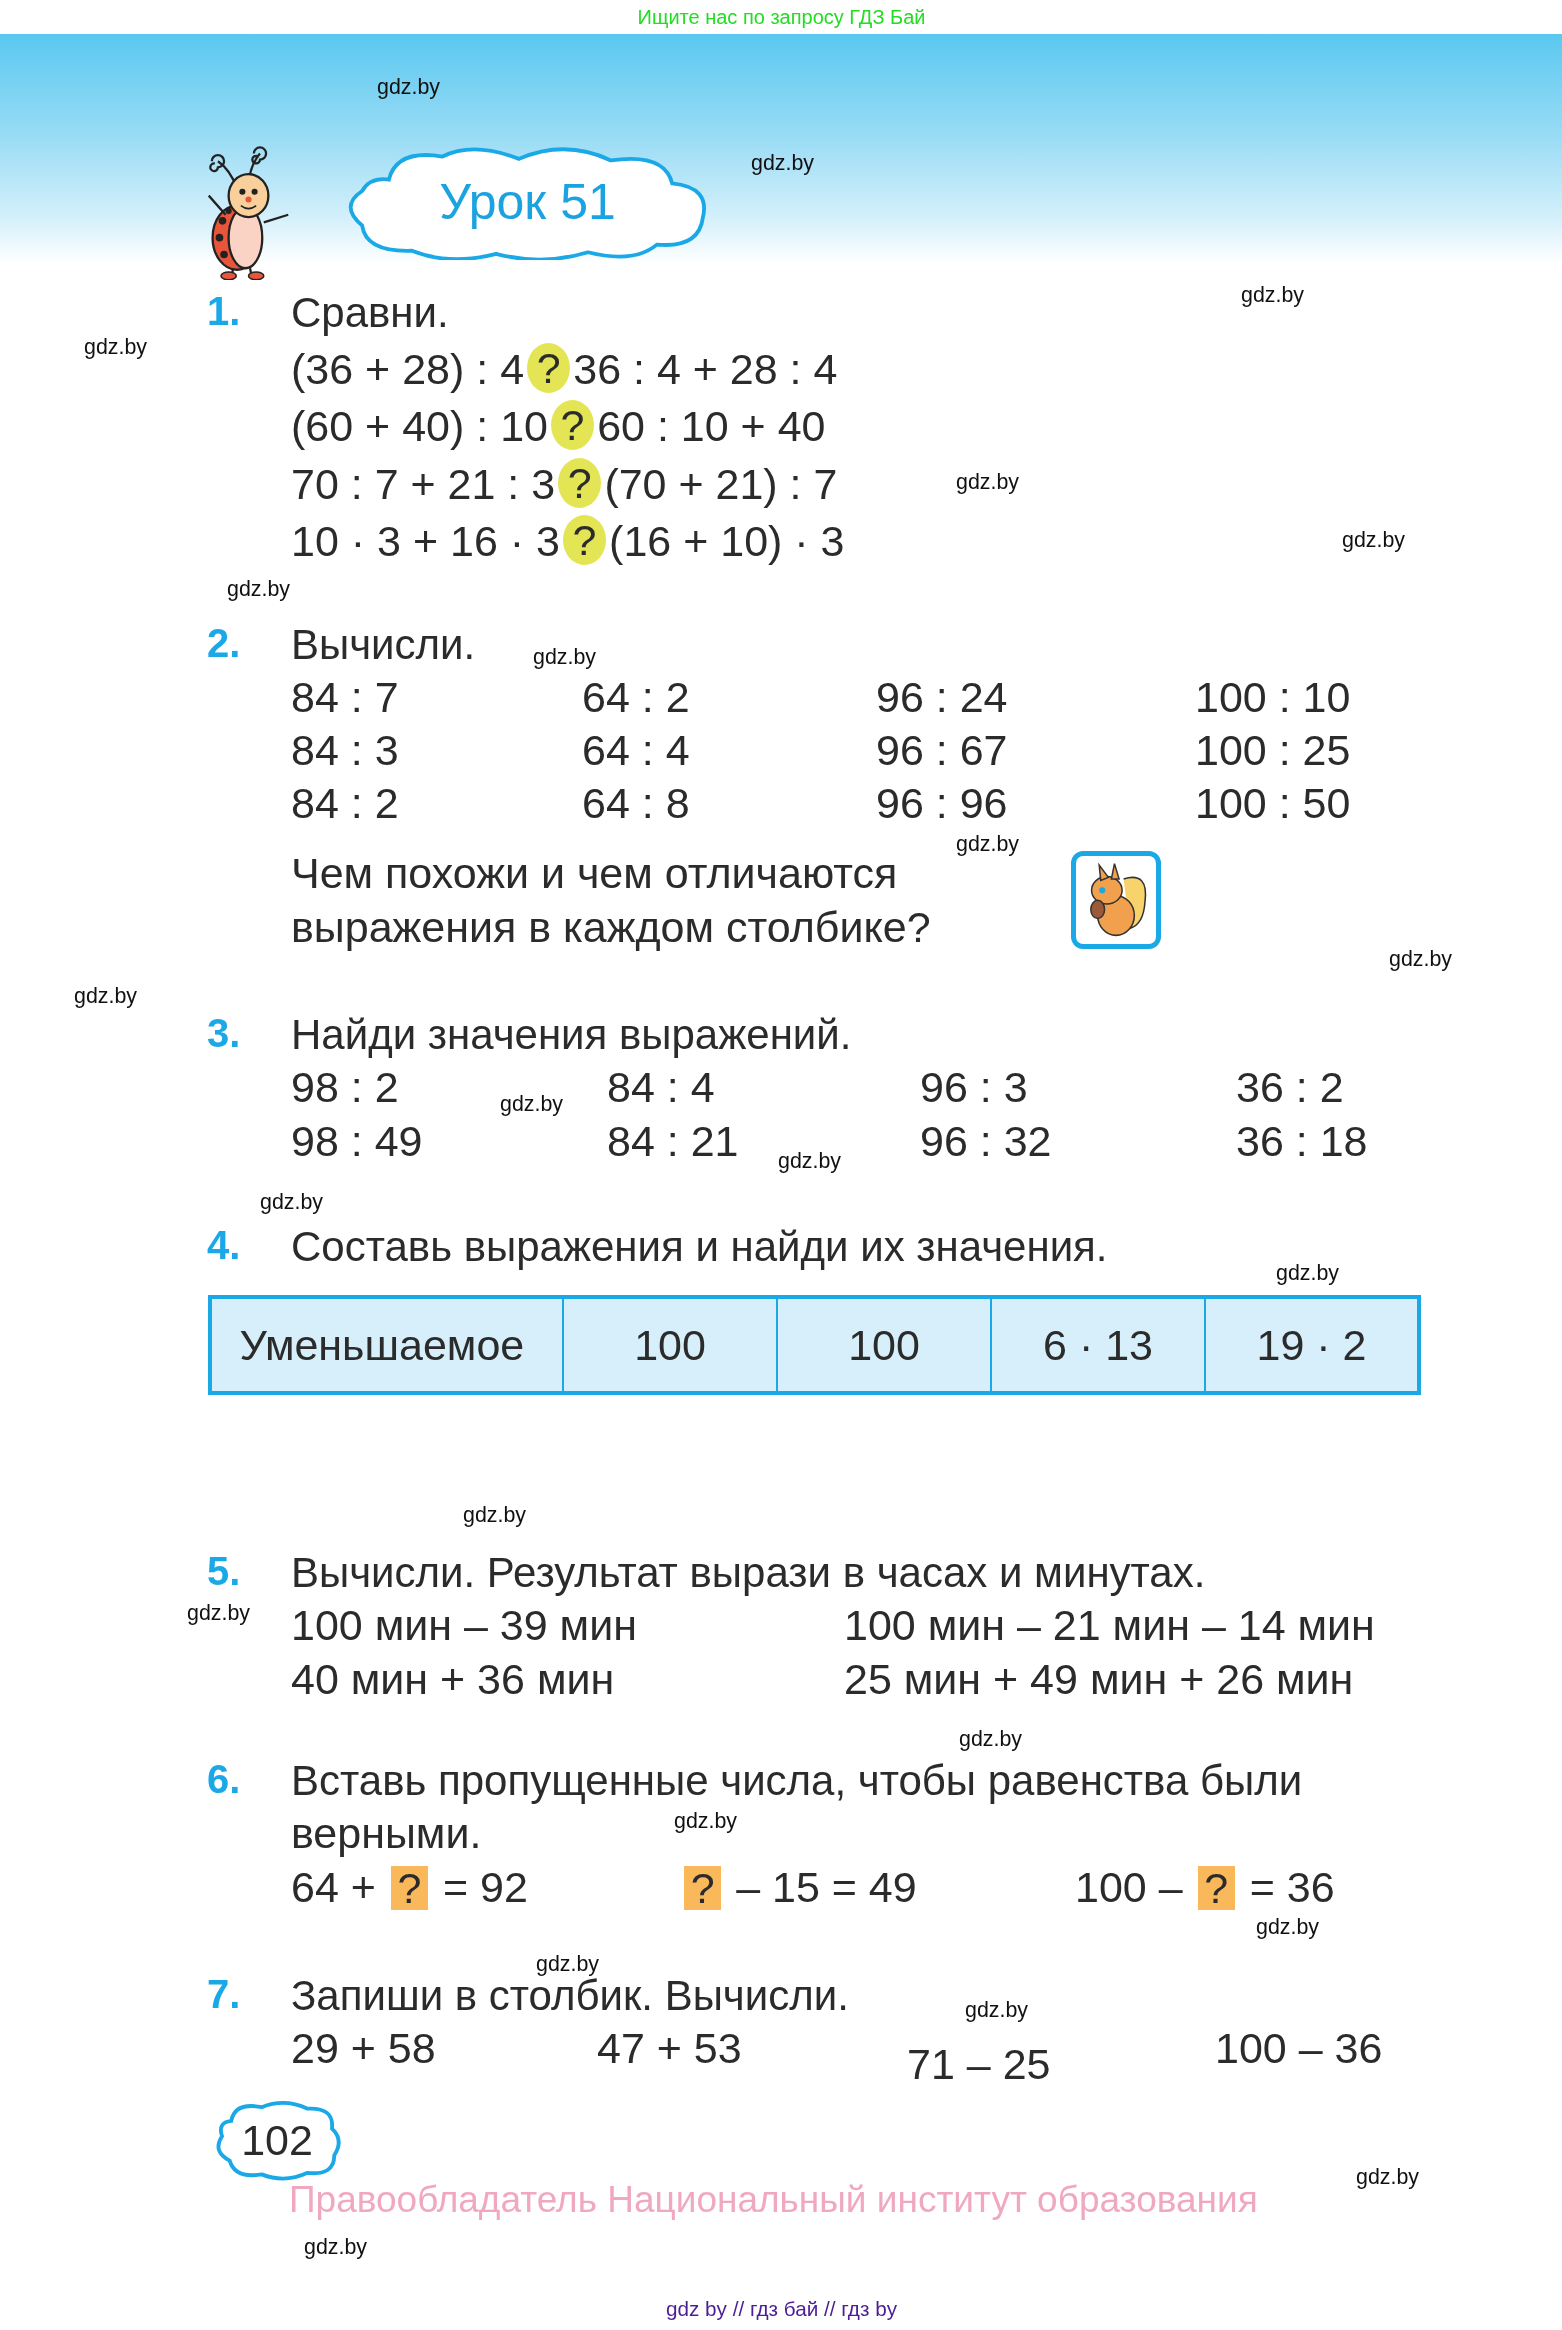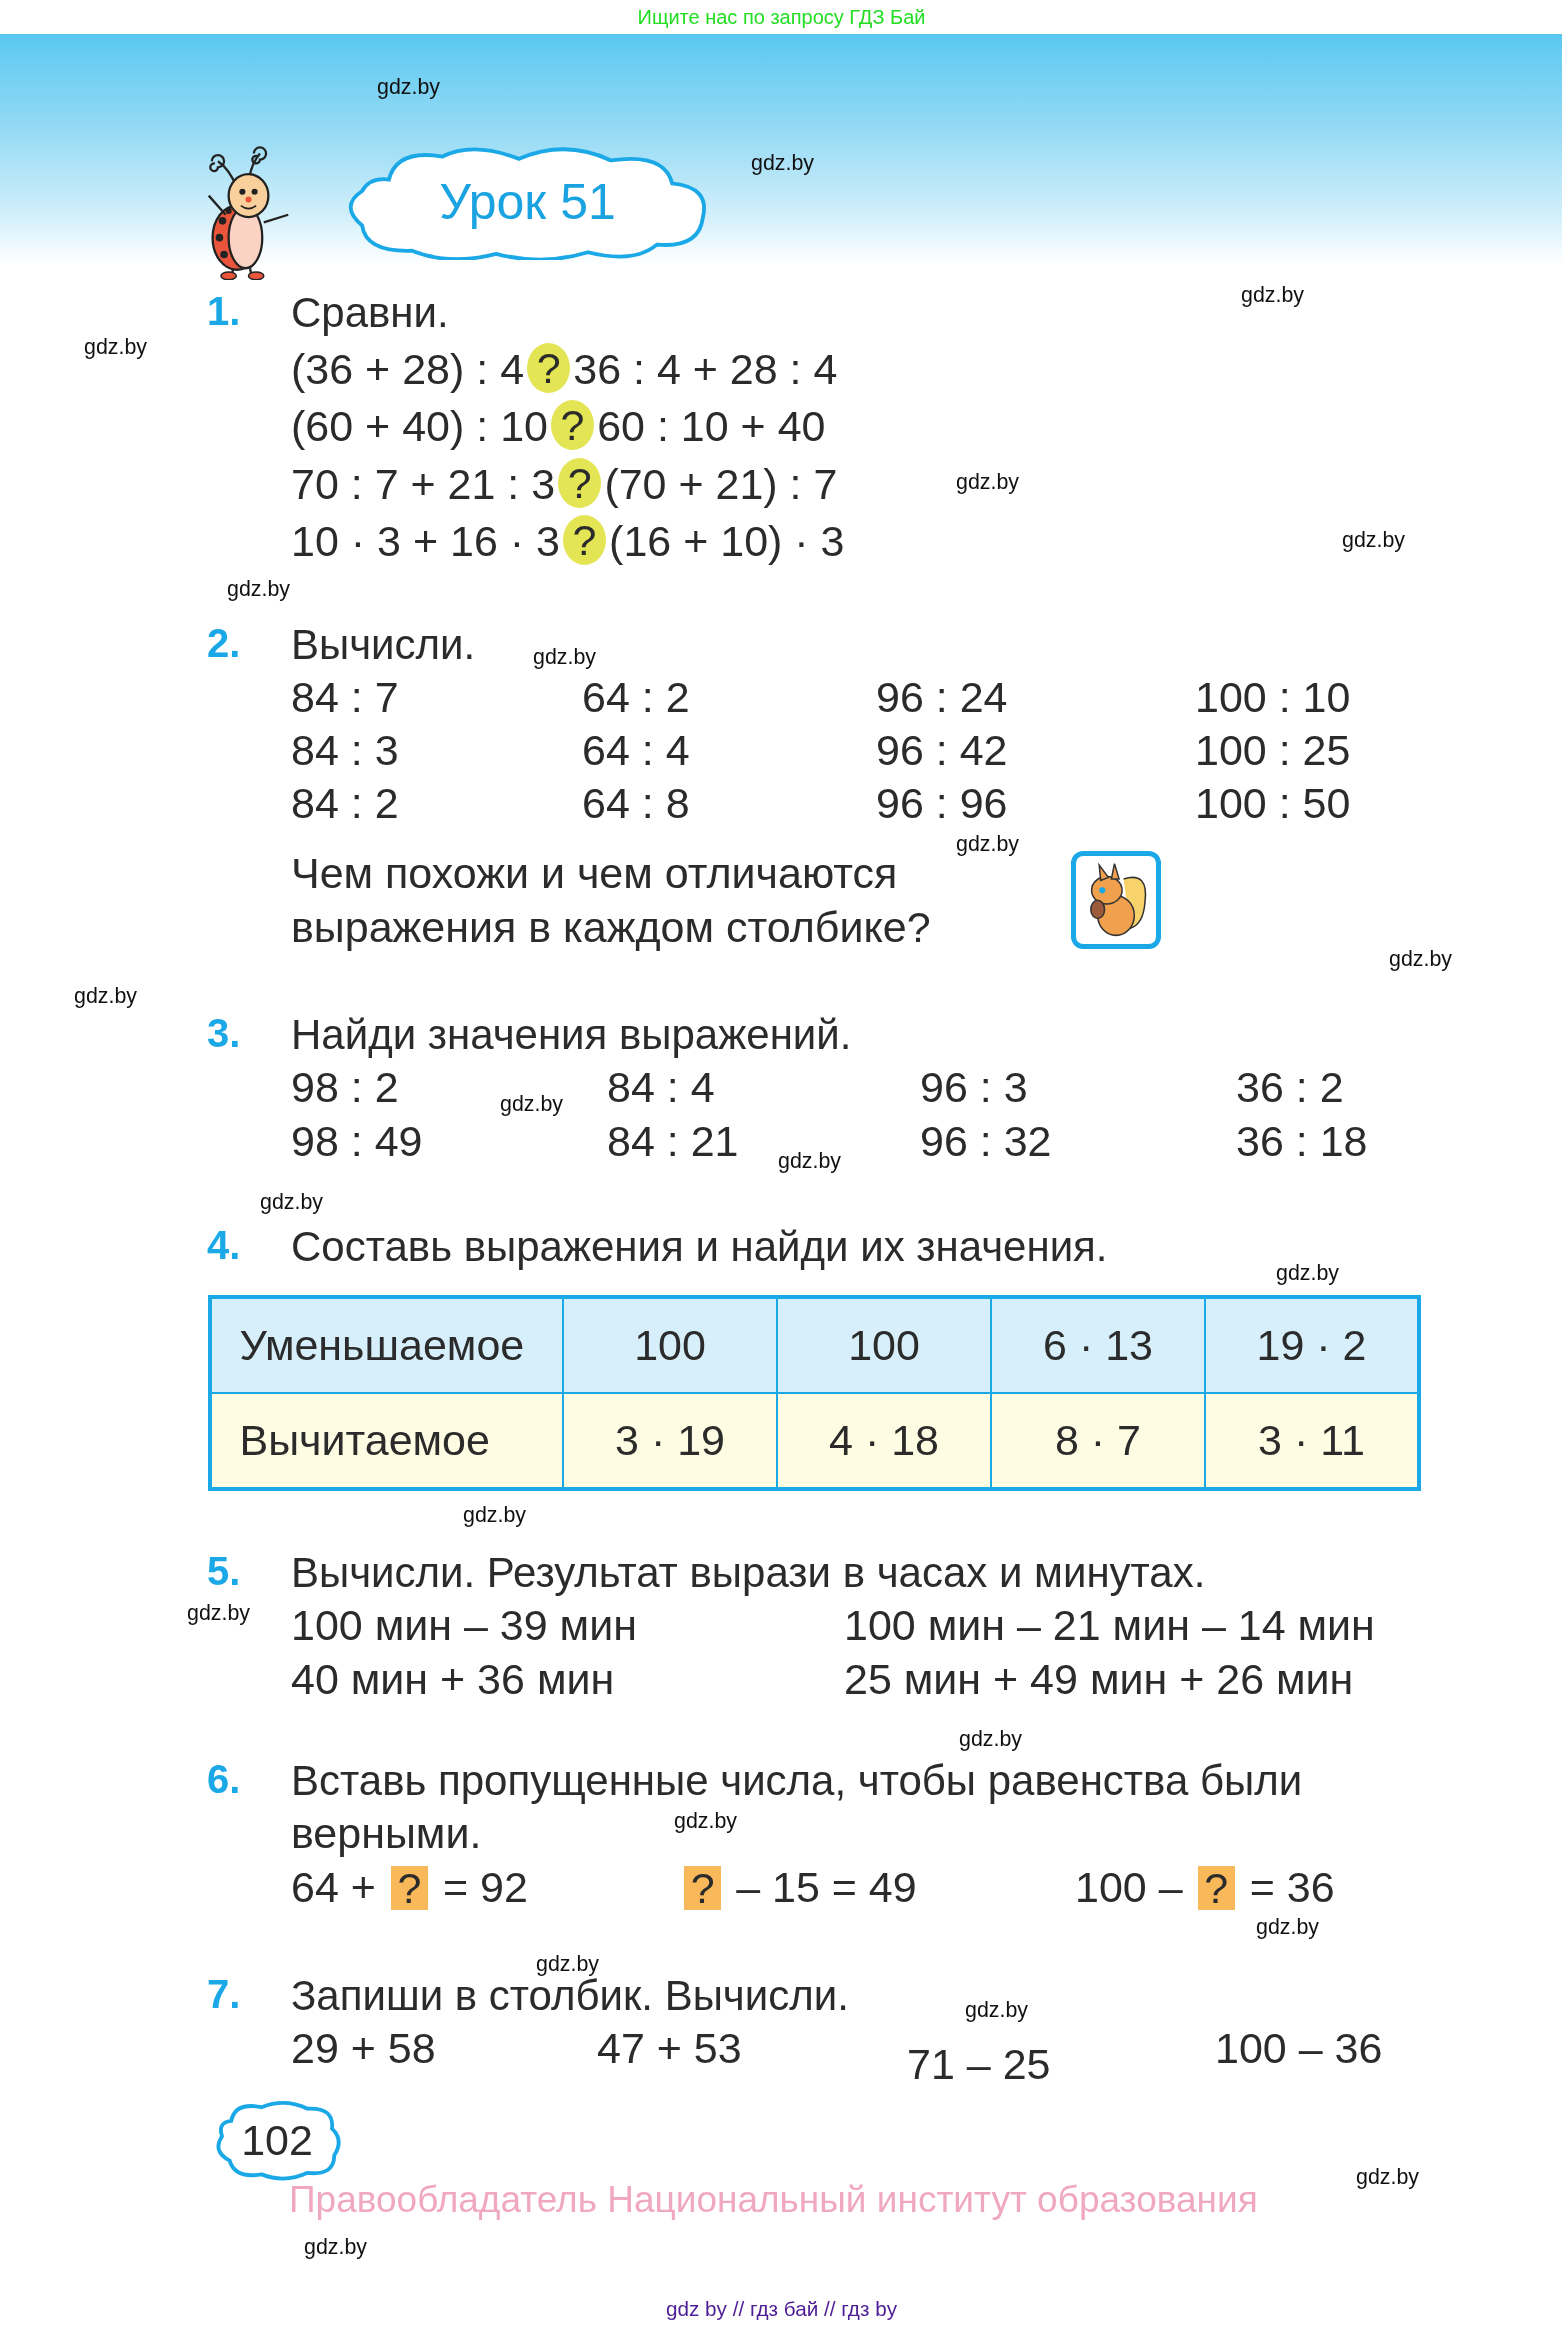--- a/index.html
+++ b/index.html
@@ -106,21 +106,21 @@
 <div class="task" style="top:621px;">
   <div class="num">2.</div>
   <div class="head">Вычисли.</div>
   <div class="line" style="left:84px; top:52px;">84 : 7</div>
   <div class="line" style="left:84px; top:105px;">84 : 3</div>
   <div class="line" style="left:84px; top:158px;">84 : 2</div>
   <div class="line" style="left:375px; top:52px;">64 : 2</div>
   <div class="line" style="left:375px; top:105px;">64 : 4</div>
   <div class="line" style="left:375px; top:158px;">64 : 8</div>
   <div class="line" style="left:669px; top:52px;">96 : 24</div>
-  <div class="line" style="left:669px; top:105px;">96 : 42</div>
+  <div class="line" style="left:669px; top:105px;">96 : 67</div>
   <div class="line" style="left:669px; top:158px;">96 : 96</div>
   <div class="line" style="left:988px; top:52px;">100 : 10</div>
   <div class="line" style="left:988px; top:105px;">100 : 25</div>
   <div class="line" style="left:988px; top:158px;">100 : 50</div>
   <div class="line" style="left:84px; top:228px;">Чем похожи и чем отличаются</div>
   <div class="line" style="left:84px; top:282px;">выражения в каждом столбике?</div>
 </div>
 <div class="squirrel-box">
   <svg width="80" height="87" viewBox="0 0 104 114">
     <path d="M62 30 Q95 20 90 60 Q88 90 70 95" fill="#f8d36b" stroke="#333" stroke-width="2"></path>
@@ -151,27 +151,20 @@
   <div class="head">Составь выражения и найди их значения.</div>
 </div>
 <table class="t4">
   <tbody>
       <tr class="r1">
     <td class="lbl">Уменьшаемое</td>
     <td class="v">100</td>
     <td class="v">100</td>
     <td class="v">6 · 13</td>
     <td class="v">19 · 2</td>
-  </tr>
-  <tr class="r2">
-    <td class="lbl">Вычитаемое</td>
-    <td class="v">3 · 19</td>
-    <td class="v">4 · 18</td>
-    <td class="v">8 · 7</td>
-    <td class="v">3 · 11</td>
   </tr>
 </tbody>
   </table>
 
 <div class="task" style="top:1549px;">
   <div class="num">5.</div>
   <div class="head">Вычисли. Результат вырази в часах и минутах.</div>
   <div class="line" style="left:84px; top:52px;">100 мин – 39 мин</div>
   <div class="line" style="left:637px; top:52px;">100 мин – 21 мин – 14 мин</div>
   <div class="line" style="left:84px; top:106px;">40 мин + 36 мин</div>

